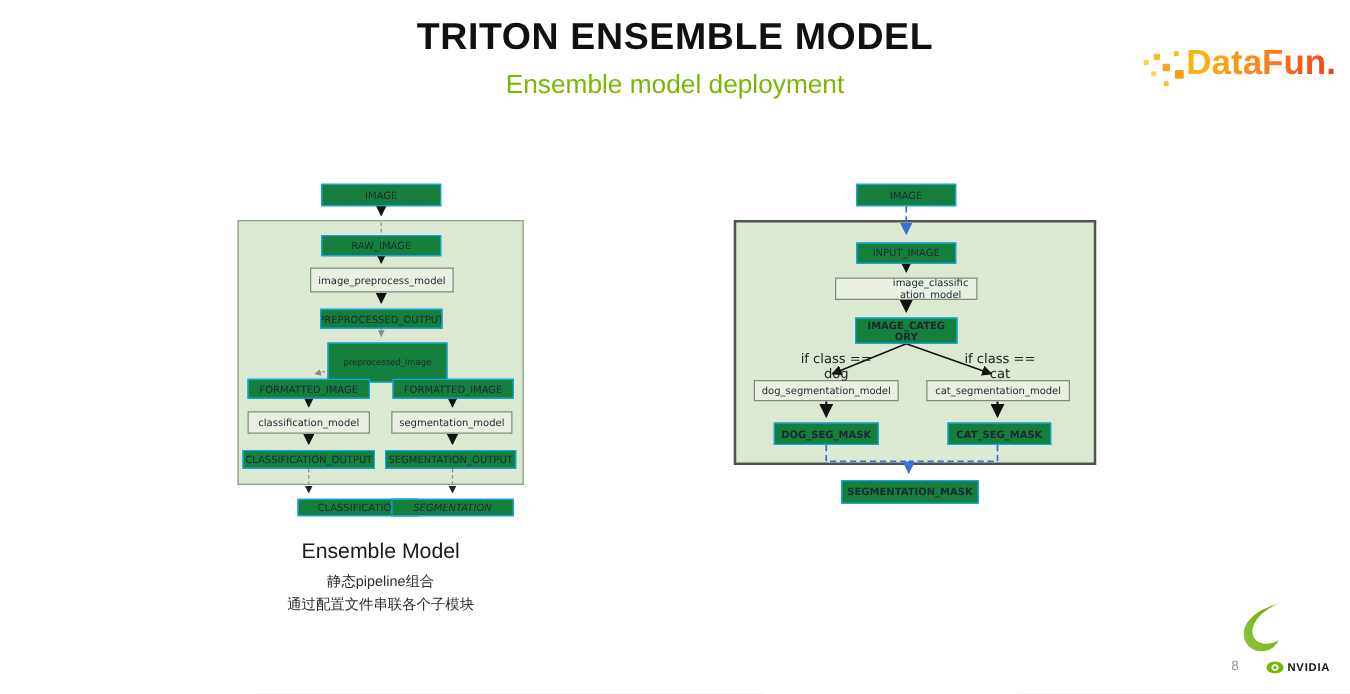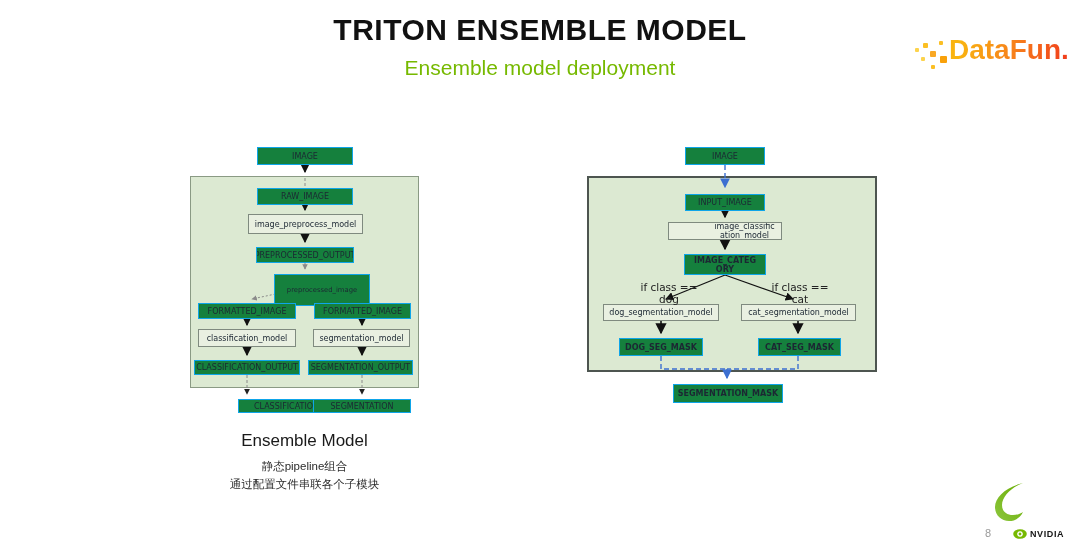--- a/index.html
+++ b/index.html
@@ -52,29 +52,29 @@
     position:absolute; z-index:4; font-size:10.5px; color:#222; text-align:center;
     font-family:"DejaVu Sans", sans-serif;
   }
 
   
   .l-image     { left:257px; top:147px; width:96px;  height:18px; }
   .l-container { left:190px; top:176px; width:229px; height:212px; }
   .l-raw       { left:257px; top:188px; width:96px;  height:17px; }
   .l-pre-model { left:248px; top:214px; width:115px; height:20px; }
   .l-pre-out   { left:256px; top:247px; width:98px;  height:16px; }
-  .l-pre-img   { left:274px; top:274px; width:96px;  height:32px; font-size:6.8px; }
+  .l-pre-img   { left:262px; top:274px; width:96px;  height:32px; font-size:6.8px; }
   .l-fmt1      { left:198px; top:303px; width:98px;  height:16px; }
   .l-fmt2      { left:314px; top:303px; width:97px;  height:16px; }
   .l-cls-model { left:198px; top:329px; width:98px;  height:18px; }
   .l-seg-model { left:313px; top:329px; width:97px;  height:18px; }
   .l-cls-out   { left:194px; top:360px; width:106px; height:15px; }
   .l-seg-out   { left:308px; top:360px; width:105px; height:15px; }
   .l-cls       { left:198px; top:399px; width:97px;  height:14px;margin-left:40px; }
-  .l-seg       { left:313px; top:399px; width:98px;  height:14px; }
+  .l-seg       { left:313px; top:399px; width:98px;  height:14px;font-style:italic; }
 
   
   .r-image     { left:685px; top:147px; width:80px;  height:18px; }
   .r-container { left:587px; top:176px; width:290px; height:196px; }
   .r-input     { left:685px; top:194px; width:80px;  height:17px; }
   .r-cls-model { left:668px; top:222px; width:114px; height:18px;padding-left:45px; }
   .r-img-cat   { left:684px; top:254px; width:82px;  height:21px; font-weight:bold; }
   .r-if-dog    { left:630px; top:281px; width:78px; }
   .r-if-cat    { left:763px; top:281px; width:74px; }
   .r-dog-model { left:603px; top:304px; width:116px; height:17px; }

